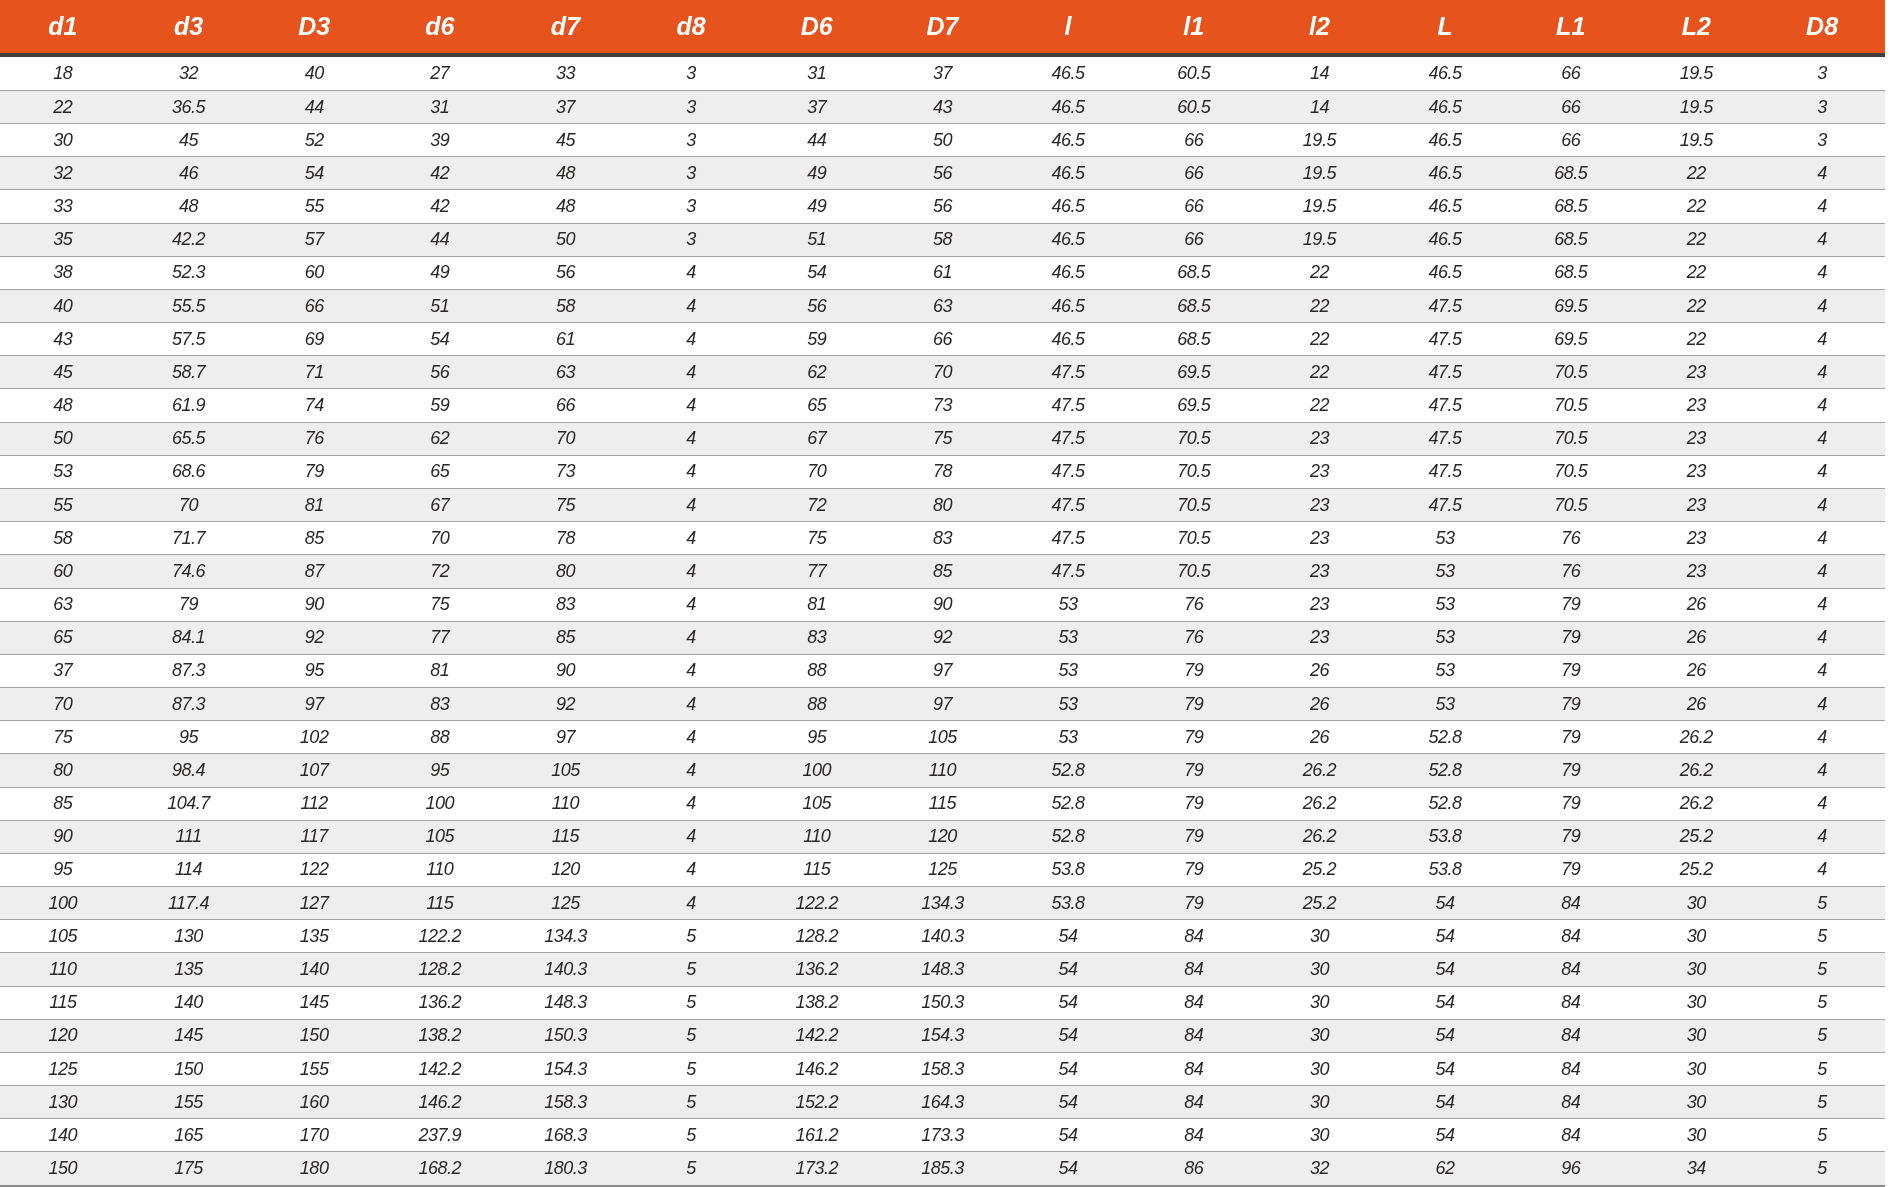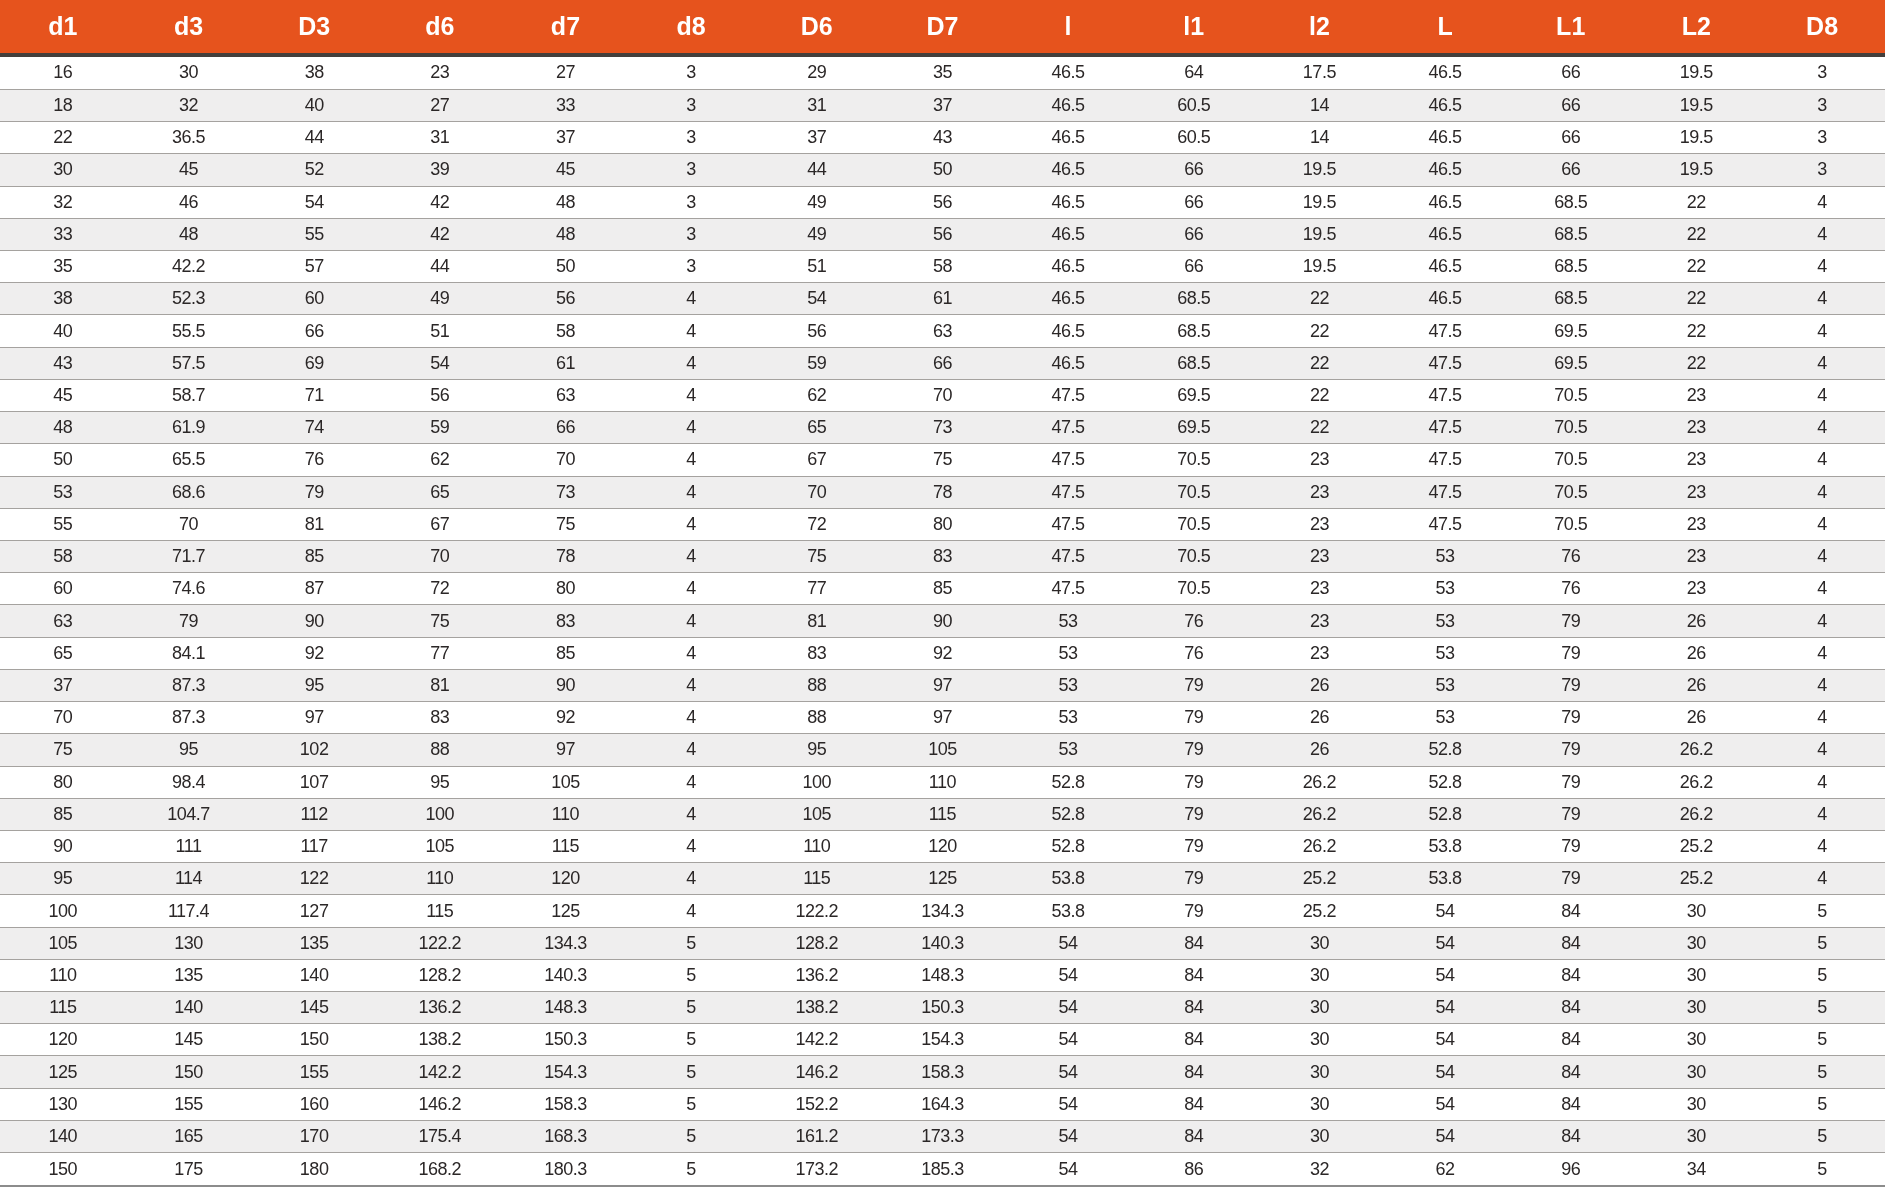--- a/index.html
+++ b/index.html
@@ -10,21 +10,21 @@
     --cell-text:#2B2727;
     --row-border:#A5A29F;
     --header-underline:#433F3C;
     --bottom-border:#8C8C8C;
   }
   *{box-sizing:border-box;margin:0;padding:0;}
   html,body{width:1899px;height:1187px;overflow:hidden;background:#fff;}
   body{font-family:"Liberation Sans", sans-serif;}
   table{
     width:1885px;height:1187px;
-    border-collapse:collapse;table-layout:fixed;
+    border-collapse:collapse;table-layout:fixed;font-style:italic;
   }
   thead th{
     background:var(--header-bg);
     color:var(--header-text);
     font-size:25px;font-weight:bold;
     height:55px;text-align:center;vertical-align:middle;
     border-bottom:4px solid var(--header-underline);
     letter-spacing:0px;
   }
   tbody td{
@@ -57,37 +57,20 @@
         <th>l1</th>
         <th>l2</th>
         <th>L</th>
         <th>L1</th>
         <th>L2</th>
         <th>D8</th>
       </tr>
   </thead>
   <tbody>
       <tr>
-        <td>16</td>
-        <td>30</td>
-        <td>38</td>
-        <td>23</td>
-        <td>27</td>
-        <td>3</td>
-        <td>29</td>
-        <td>35</td>
-        <td>46.5</td>
-        <td>64</td>
-        <td>17.5</td>
-        <td>46.5</td>
-        <td>66</td>
-        <td>19.5</td>
-        <td>3</td>
-      </tr>
-      <tr>
         <td>18</td>
         <td>32</td>
         <td>40</td>
         <td>27</td>
         <td>33</td>
         <td>3</td>
         <td>31</td>
         <td>37</td>
         <td>46.5</td>
         <td>60.5</td>
@@ -621,21 +604,21 @@
         <td>30</td>
         <td>54</td>
         <td>84</td>
         <td>30</td>
         <td>5</td>
       </tr>
       <tr>
         <td>140</td>
         <td>165</td>
         <td>170</td>
-        <td>175.4</td>
+        <td>237.9</td>
         <td>168.3</td>
         <td>5</td>
         <td>161.2</td>
         <td>173.3</td>
         <td>54</td>
         <td>84</td>
         <td>30</td>
         <td>54</td>
         <td>84</td>
         <td>30</td>

